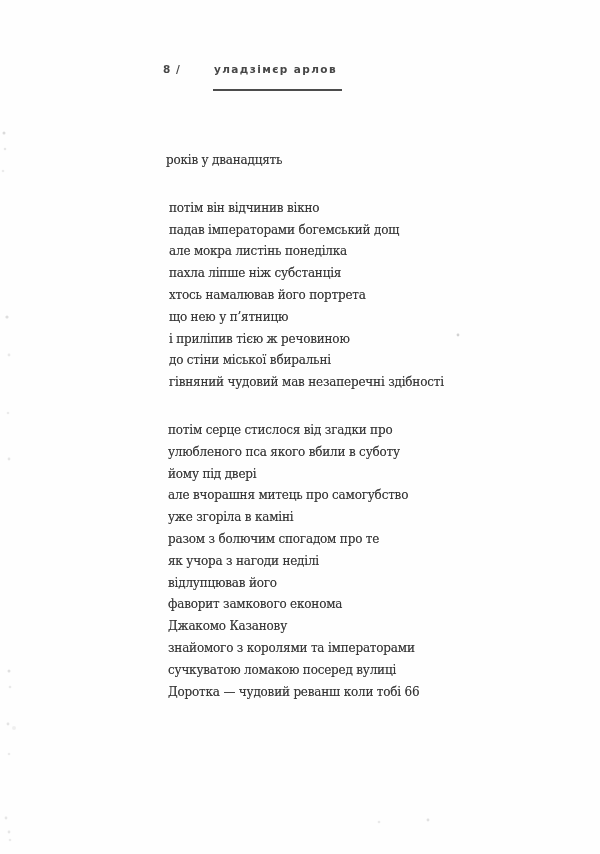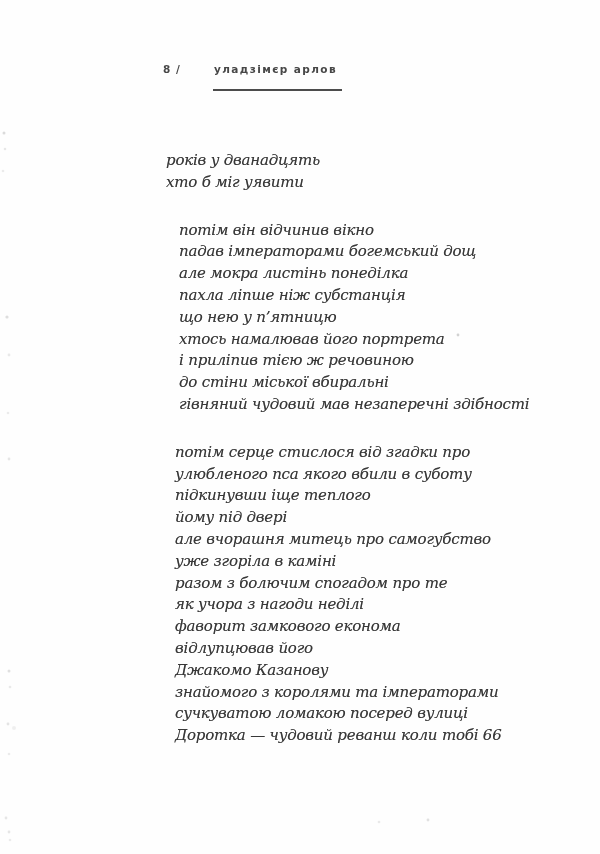--- a/index.html
+++ b/index.html
@@ -35,30 +35,29 @@
     top: 89px;
     left: 213px;
     width: 129px;
     height: 2px;
     background: #4c4c4c;
   }
   .poem {
     position: absolute;
     top: 150px;
     left: 166px;
-    font-size: 15px;
+    font-size: 12px;
     line-height: 21.8px;
     letter-spacing: -0.2px;
     color: #383838;
     text-shadow: 0 0 0.4px rgba(56,56,56,0.55);
-    font-style: italic;
   }
   .stanza { margin: 0 0 26px 0; }
-  .stanza-2 { margin-left: 13px; }
-  .stanza-3 { margin-left: 9px; }
+  .stanza-2 { margin-left: 3px; }
+  .stanza-3 { margin-left: 2px; }
   .poem-line { white-space: nowrap; }
   
   .noise-a {
     position: absolute; left: 0; top: 0; width: 2px; height: 2px; border-radius: 50%;
     background: transparent;
     box-shadow:
       3px 132px 0 0.5px rgba(140,140,140,0.30),
       4px 148px 0 0.3px rgba(150,150,150,0.22),
       2px 170px 0 0.3px rgba(150,150,150,0.18),
       6px 316px 0 0.6px rgba(140,140,140,0.28),
@@ -93,46 +92,44 @@
     <span class="header-sep">/</span>
     <span class="author-name">уладзімєр арлов</span>
   </div>
 
   <div class="header-rule"></div>
 
   <div class="poem">
 
     <div class="stanza stanza-1">
       <div class="poem-line">років у дванадцять</div>
-      <div class="poem-line">хто б міг уявити</div>
     </div>
 
     <div class="stanza stanza-2">
       <div class="poem-line">потім він відчинив вікно</div>
       <div class="poem-line">падав імператорами богемський дощ</div>
       <div class="poem-line">але мокра листінь понеділка</div>
       <div class="poem-line">пахла ліпше ніж субстанція</div>
+      <div class="poem-line">хтось намалював його портрета</div>
       <div class="poem-line">що нею у п’ятницю</div>
-      <div class="poem-line">хтось намалював його портрета</div>
       <div class="poem-line">і приліпив тією ж речовиною</div>
       <div class="poem-line">до стіни міської вбиральні</div>
       <div class="poem-line">гівняний чудовий мав незаперечні здібності</div>
     </div>
 
     <div class="stanza stanza-3">
       <div class="poem-line">потім серце стислося від згадки про</div>
       <div class="poem-line">улюбленого пса якого вбили в суботу</div>
-      <div class="poem-line">підкинувши іще теплого</div>
       <div class="poem-line">йому під двері</div>
       <div class="poem-line">але вчорашня митець про самогубство</div>
       <div class="poem-line">уже згоріла в каміні</div>
       <div class="poem-line">разом з болючим спогадом про те</div>
       <div class="poem-line">як учора з нагоди неділі</div>
+      <div class="poem-line">відлупцював його</div>
       <div class="poem-line">фаворит замкового економа</div>
-      <div class="poem-line">відлупцював його</div>
       <div class="poem-line">Джакомо Казанову</div>
       <div class="poem-line">знайомого з королями та імператорами</div>
       <div class="poem-line">сучкуватою ломакою посеред вулиці</div>
       <div class="poem-line">Доротка — чудовий реванш коли тобі 66</div>
     </div>
 
   </div>
 
   <div class="noise-a"></div>
   <div class="noise-b"></div>

